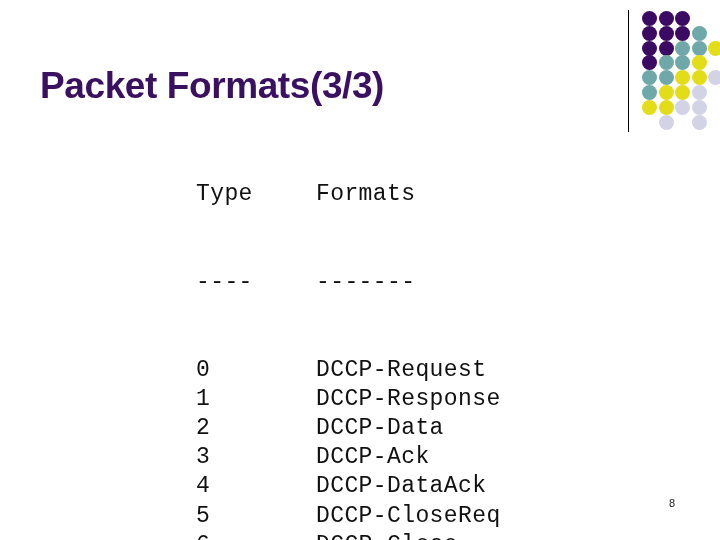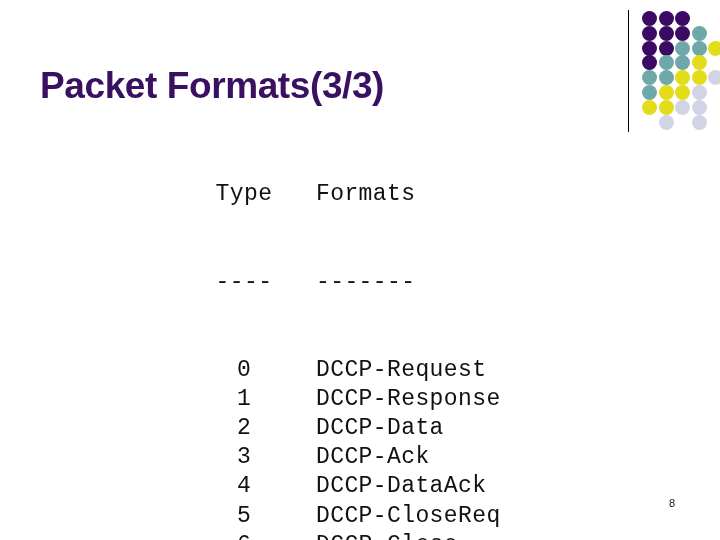--- a/index.html
+++ b/index.html
@@ -73,21 +73,21 @@
     letter-spacing: 0.4px;
   }
   .mono-row {
     display: block;
     white-space: pre;
     height: 29.2px;
   }
   .col-type {
     display: inline-block;
     width: 96px;
-    text-align: center;
+    text-align: left;
   }
   .col-meaning {
     display: inline-block;
     padding-left: 24px;
   }
 
   
   .page-num {
     position: absolute;
     right: 45px;

